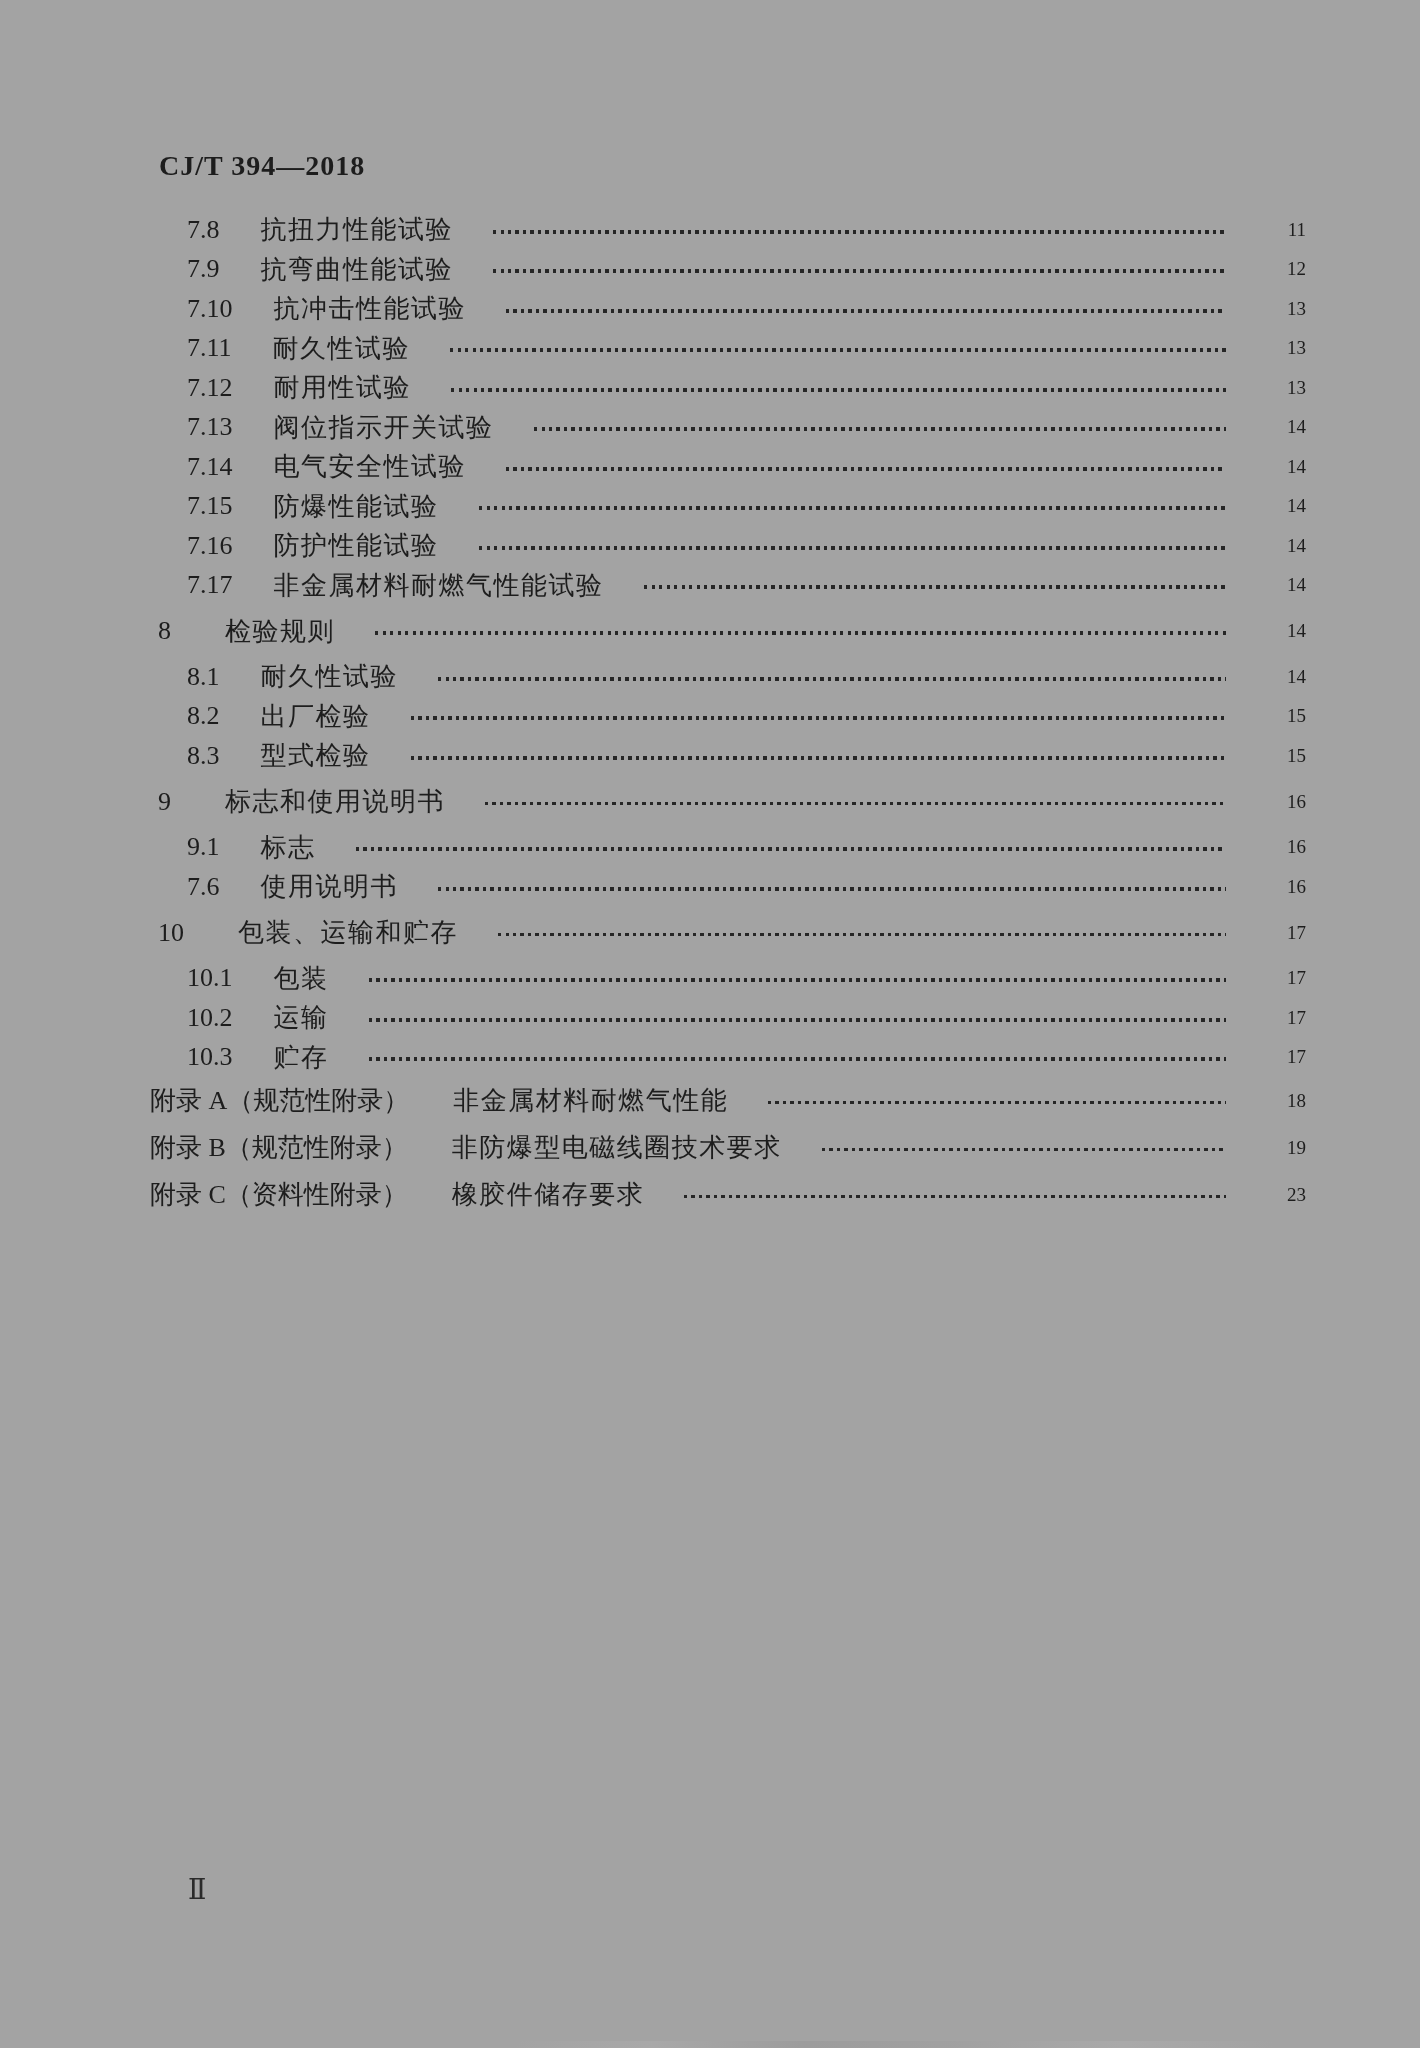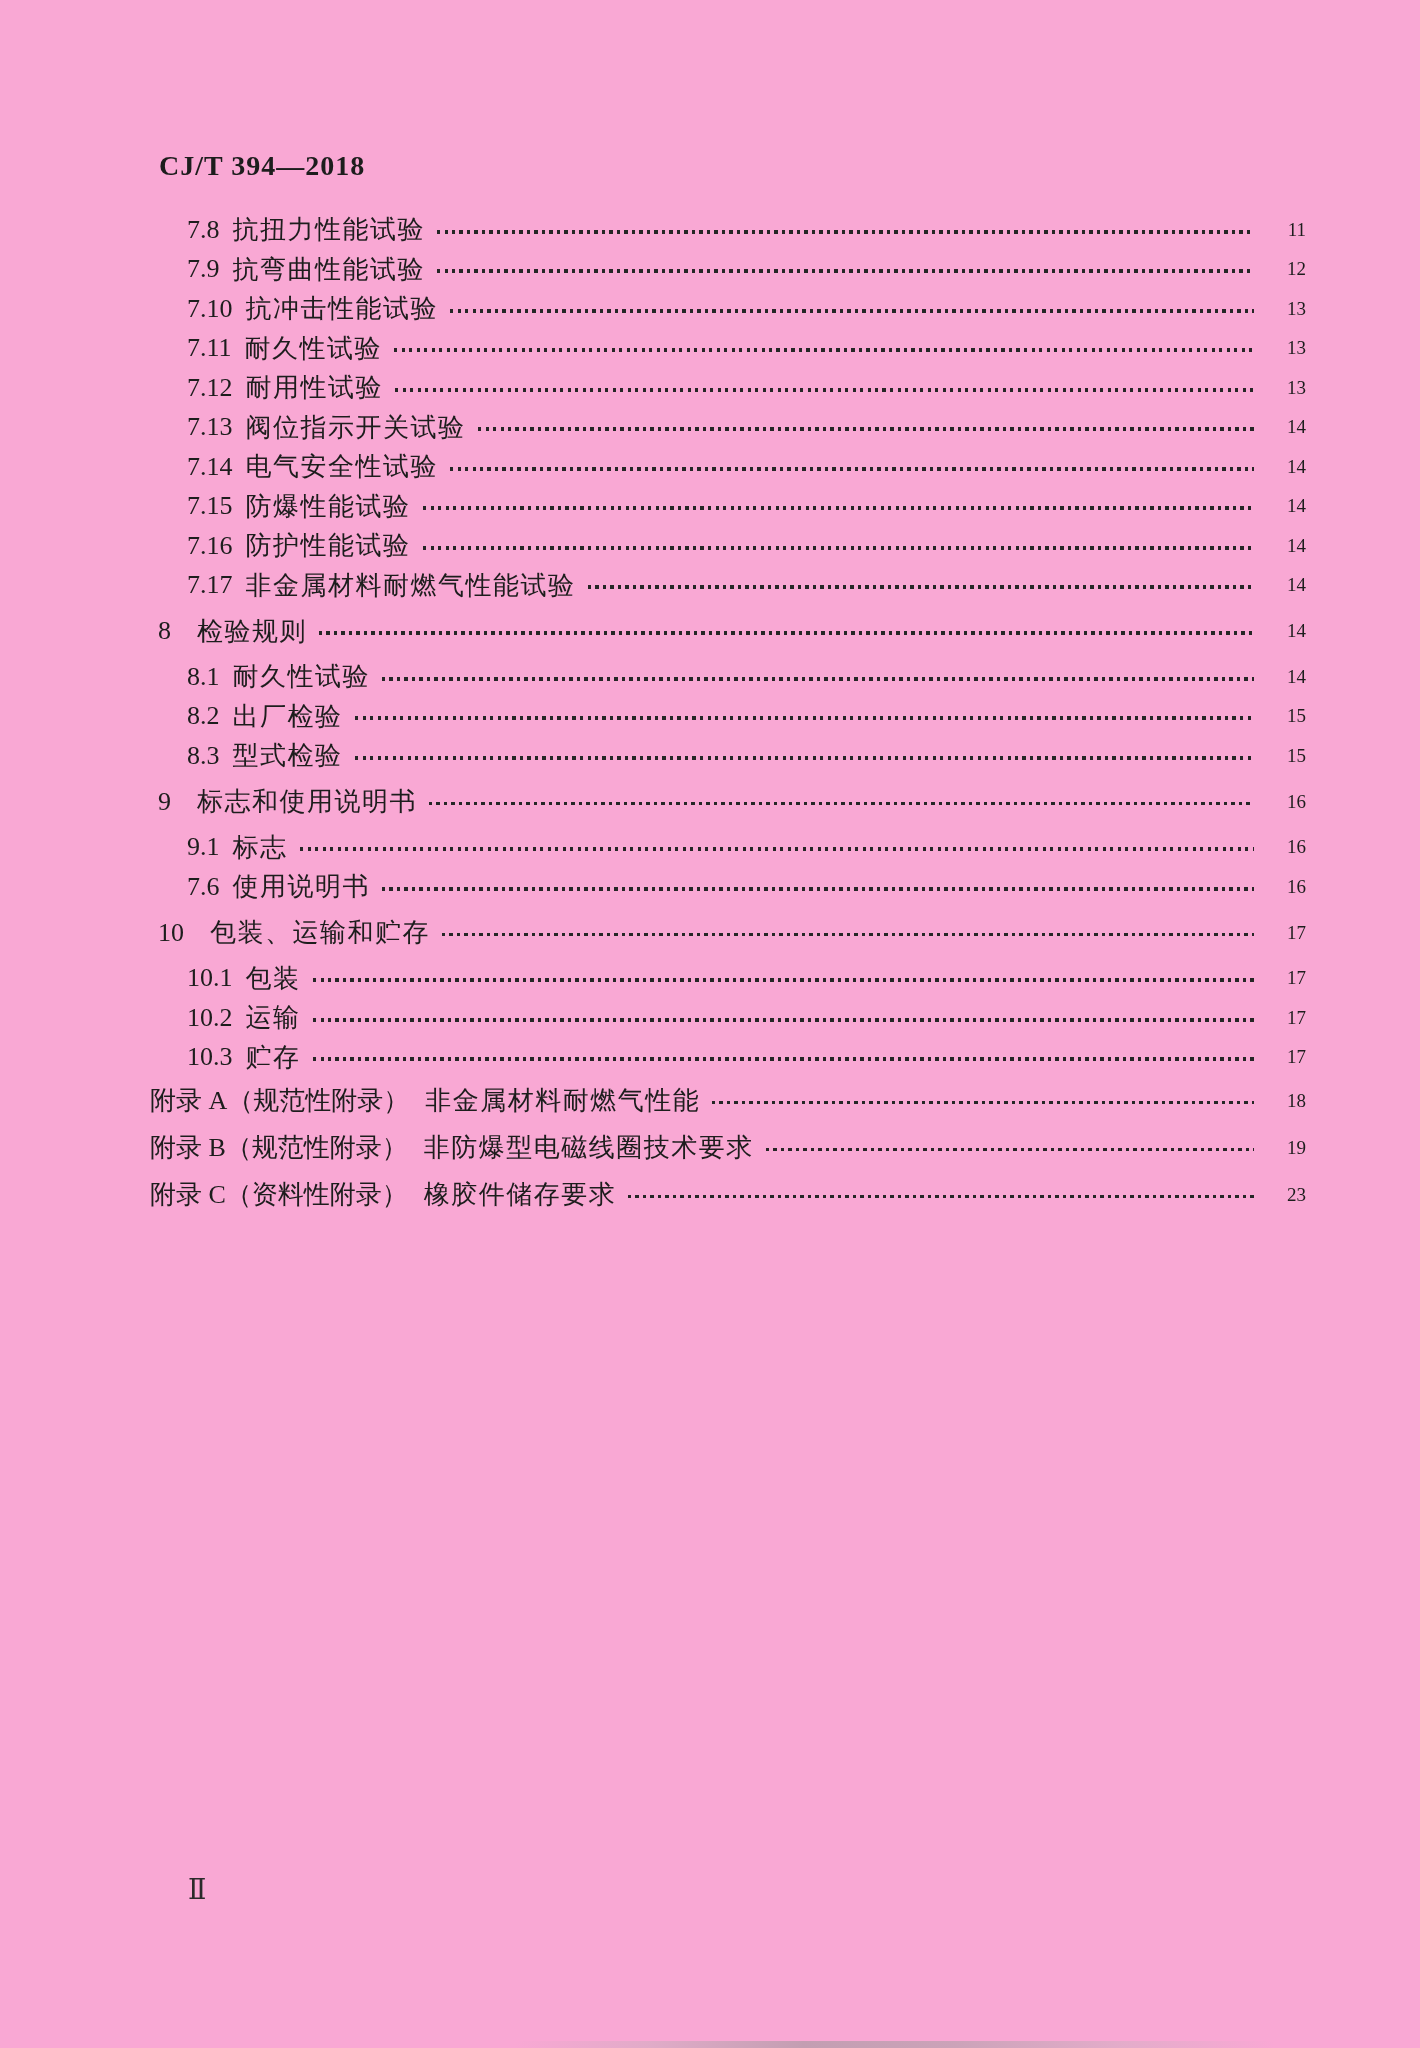--- a/index.html
+++ b/index.html
@@ -1,20 +1,20 @@
 <!DOCTYPE html>
 <html><head>
 <meta charset="utf-8">
 <style>
   html, body { margin: 0; padding: 0; background: #ffffff; }
   .page {
     position: relative;
     width: 1420px;
     height: 2048px;
-    background: #f9a8d4;
+    background: #a3a3a3;
     font-family: "Liberation Serif", "DejaVu Serif", serif;
     color: #1d1d1d;
     overflow: hidden;
   }
   .doc-header {
     position: absolute;
     left: 159px;
     top: 150px;
     font-size: 28px;
     font-weight: bold;
@@ -26,20 +26,21 @@
     left: 150px;
     top: 210px;
     width: 1156px;
   }
   .toc-row {
     display: flex;
     align-items: center;
     height: 39.5px;
     font-size: 26px;
     white-space: nowrap;
+    gap: 28px;
   }
   .toc-row.top      { height: 52px; padding-left: 8px;  }
   .toc-row.sub      { padding-left: 37px; }
   .toc-row.appendix { height: 47px; padding-left: 0; }
   .toc-num { white-space: pre; }
   .toc-row.sub      .toc-num { margin-right: 13px; }
   .toc-row.top      .toc-num { margin-right: 26px; }
   .toc-row.appendix .toc-num { margin-right: 16px; }
   .toc-title { letter-spacing: 1.5px; }
   .toc-leader {

